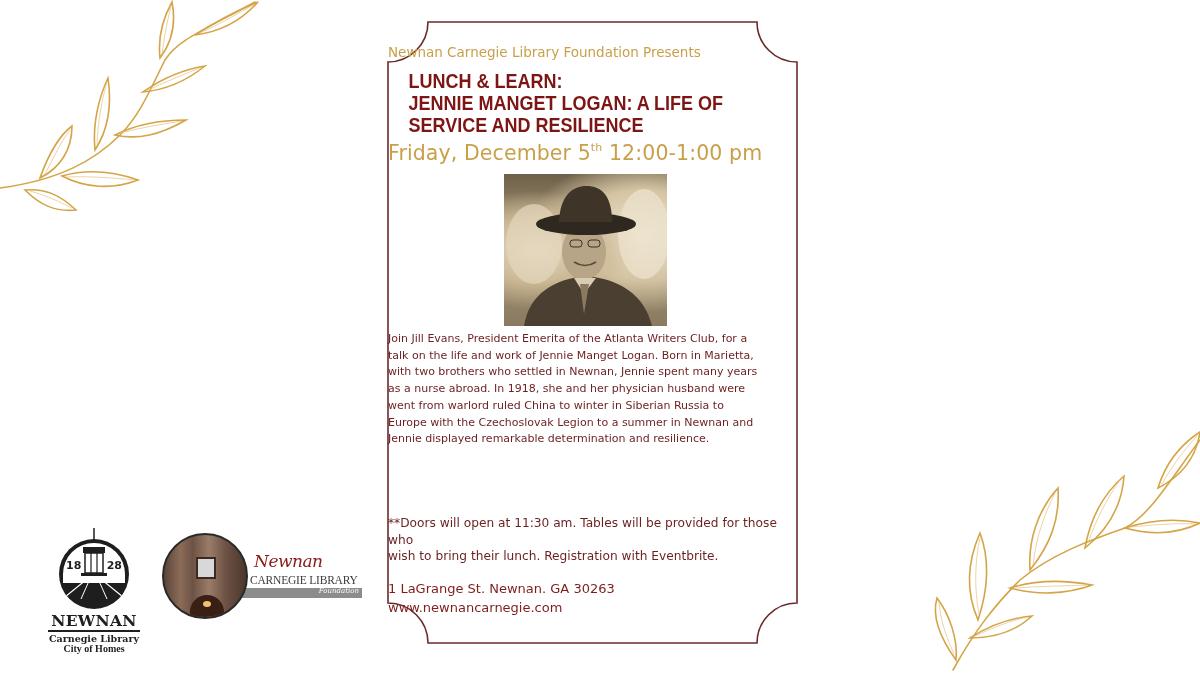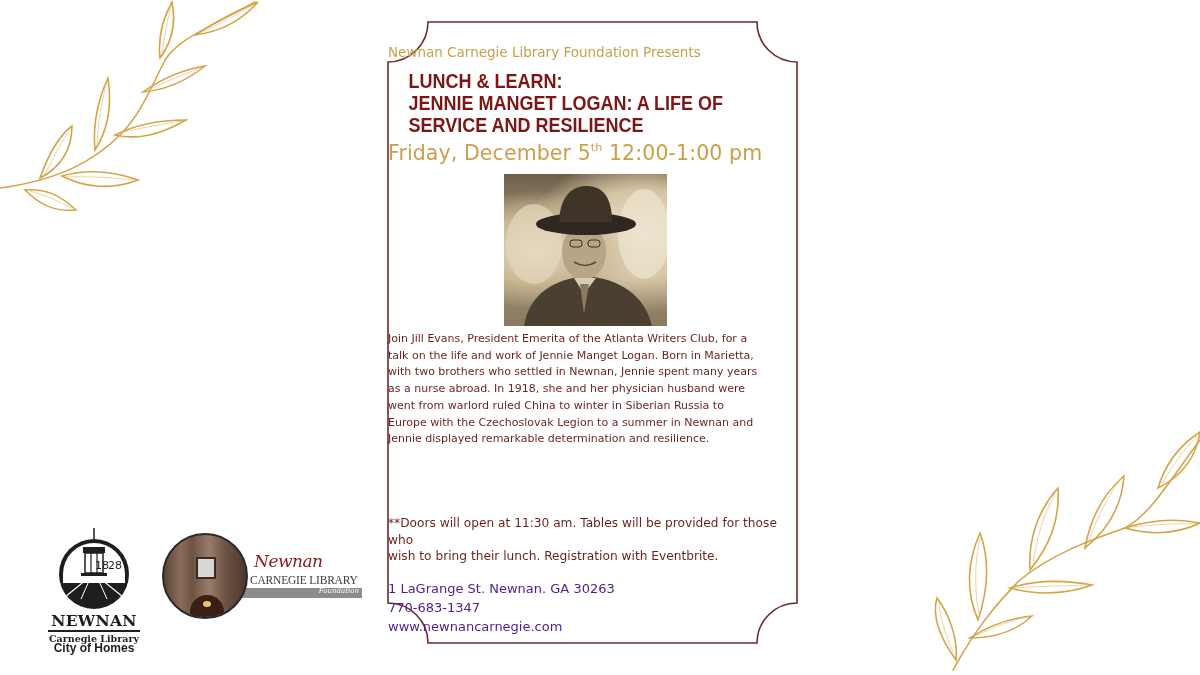--- a/index.html
+++ b/index.html
@@ -20,30 +20,30 @@
     .date { position: absolute; top: 119px; left: 0; width: 100%; font-size: 20.5px; color: #c9a04a; letter-spacing: 0.1px; }
     .date sup { font-size: 11px; vertical-align: 9px; }
 
     .photo { position: absolute; left: 116px; top: 152px; width: 163px; height: 152px;
              background: radial-gradient(ellipse at 20% 50%, #e8dcc4 0%, #cbb894 30%, transparent 55%),
                          radial-gradient(ellipse at 85% 40%, #efe6d3 0%, #d4c4a3 35%, transparent 60%),
                          linear-gradient(180deg, #6e5f4a 0%, #a89878 40%, #8a7a60 100%); overflow: hidden; }
 
     .body-text { position: absolute; top: 309px; left: 0; width: 100%; font-size: 11px; line-height: 16.7px; color: #6b1f1f; }
     .notes { position: absolute; top: 493px; left: 0; width: 100%; font-size: 12.2px; line-height: 16.7px; color: #6b1f1f; }
-    .contact { position: absolute; top: 557px; left: 0; width: 100%; font-size: 13px; line-height: 19px; color: #4c1d95; }
+    .contact { position: absolute; top: 557px; left: 0; width: 100%; font-size: 13px; line-height: 19px; color: #7f1d1d; }
 
     .logo-newnan { position: absolute; left: 46px; top: 528px; width: 96px; height: 120px; text-align: center; }
     .logo-newnan .circle { position: relative; width: 70px; height: 70px; border-radius: 50%; background: #1e1e1e; margin: 5px auto 0; overflow: hidden; }
     .logo-newnan .circle .inner { position: absolute; left: 4px; top: 4px; width: 62px; height: 40px; border-radius: 31px 31px 0 0; background: #fff; }
-    .logo-newnan .num { position: absolute; top: 20px; font-family: "DejaVu Sans", sans-serif; font-weight: normal; font-size: 11px; color: #1e1e1e; margin-left: 29px; }
+    .logo-newnan .num { position: absolute; top: 20px; font-family: "DejaVu Sans", sans-serif; font-weight: bold; font-size: 11px; color: #1e1e1e; }
     .logo-newnan .word { font-family: "DejaVu Serif", serif; font-weight: bold; font-size: 15.5px; color: #1e1e1e; margin-top: 4px; line-height: 16px; letter-spacing: 0.3px; }
     .logo-newnan .rule { height: 2px; background: #1e1e1e; margin: 1px 2px; }
     .logo-newnan .sub { font-family: "DejaVu Serif", serif; font-weight: bold; font-size: 9.5px; color: #1e1e1e; line-height: 11px; }
-    .logo-newnan .tag { font-family: Liberation Sans, sans-serif; font-size: 12px; color: #1e1e1e; line-height: 9px; font-weight: bold; }
+    .logo-newnan .tag { font-family: Liberation Serif, serif; font-size: 10px; color: #1e1e1e; line-height: 9px; font-weight: bold; }
 
     .logo-foundation { position: absolute; left: 162px; top: 533px; width: 200px; height: 85px; }
     .logo-foundation .disc { position: absolute; left: 0; top: 0; width: 86px; height: 86px; border-radius: 50%; border: 2px solid #2a2a2a;
         background: linear-gradient(90deg, #5a4438 0%, #8c6c58 20%, #6d5245 35%, #9a7d68 55%, #6d5245 75%, #4b372c 100%); overflow: hidden; }
     .logo-foundation .disc .window { position: absolute; left: 32px; top: 22px; width: 20px; height: 22px; background: #d8d8d8; border: 2px solid #3a2a22; }
     .logo-foundation .disc .arch { position: absolute; left: 26px; top: 60px; width: 34px; height: 30px; border-radius: 17px 17px 0 0; background: #3a1f14; }
     .logo-foundation .disc .lamp { position: absolute; left: 39px; top: 66px; width: 8px; height: 6px; border-radius: 50%; background: #f2c36b; }
     .logo-foundation .script { position: absolute; left: 92px; top: 18px; font-family: "DejaVu Serif", serif; font-style: italic; font-size: 17px; color: #8b1a1a; letter-spacing: -0.5px; }
     .logo-foundation .caps { position: absolute; left: 88px; top: 41px; font-family: "Liberation Serif", serif; font-size: 11.5px; color: #3b3b3b; letter-spacing: -0.2px; }
     .logo-foundation .bar { position: absolute; left: 80px; top: 55px; width: 120px; height: 10px; background: #8c8c8c; }
@@ -144,21 +144,20 @@
     <div>Jennie displayed remarkable determination and resilience.</div>
   </div>
 
   <div class="notes">
     <div>**Doors will open at 11:30 am. Tables will be provided for those who</div>
     <div>wish to bring their lunch. Registration with Eventbrite.</div>
   </div>
 
   <div class="contact">
     <div>1 LaGrange St. Newnan. GA 30263</div>
-    <div>770-683-1347</div>
     <div>www.newnancarnegie.com</div>
   </div>
 </div>
 
 <div class="logo-newnan">
   <svg width="96" height="12" viewBox="0 0 96 12" style="display:block;margin-bottom:-6px">
     <line x1="48" y1="0" x2="48" y2="12" stroke="#1e1e1e" stroke-width="1.5"></line>
   </svg>
   <div class="circle">
     <div class="inner"></div>

